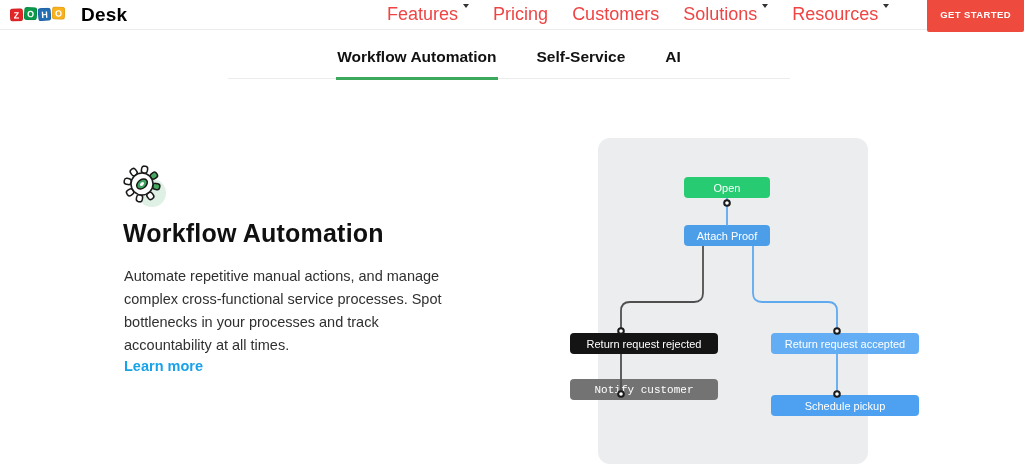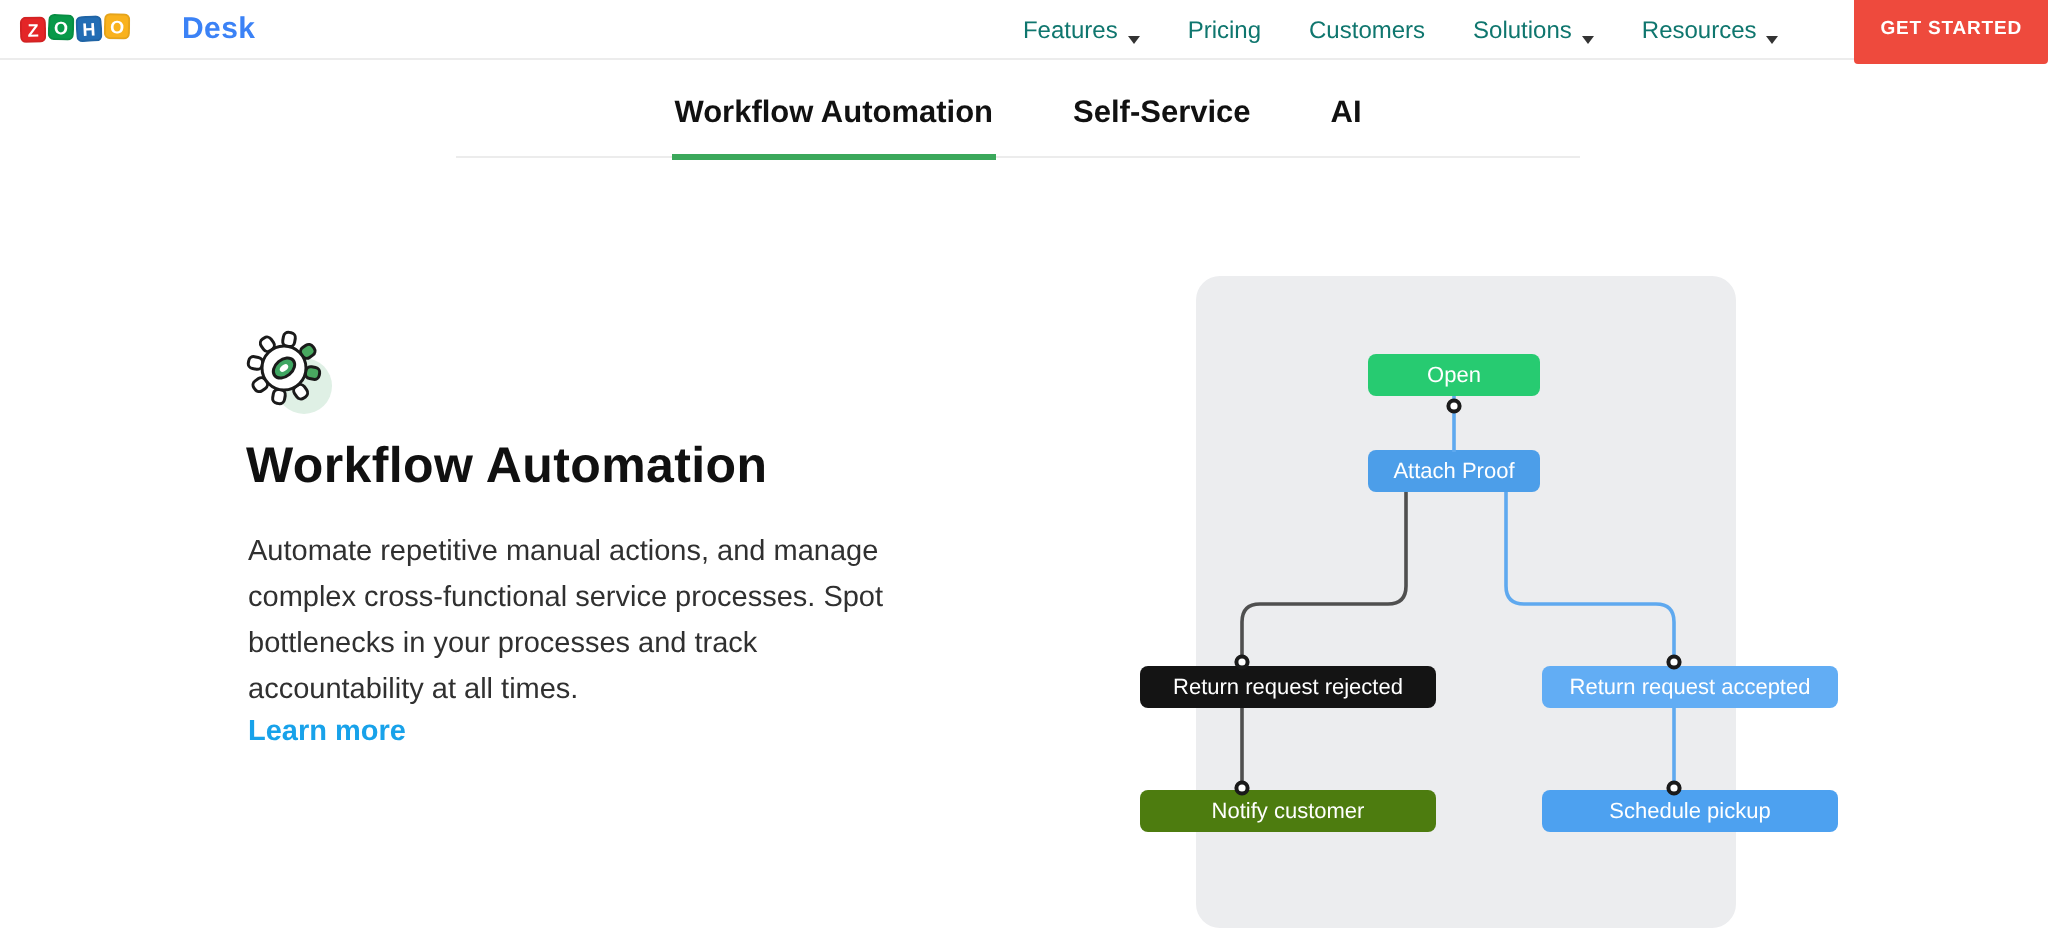--- a/index.html
+++ b/index.html
@@ -9,24 +9,24 @@
   
   .header { position:absolute; left:0; top:0; width:1024px; height:30px; background:#fff;
             border-bottom:1px solid #ececec; display:flex; align-items:center; padding-left:10px; }
   .logo { display:flex; align-items:center; cursor:pointer; }
   .logo-letters { display:flex; gap:1px; transform:rotate(-1deg); }
   .logo-letter { width:13px; height:13px; border-radius:3px; color:#fff; font-size:9px; font-weight:bold;
                  display:flex; align-items:center; justify-content:center; border:1px solid rgba(0,0,0,.08); }
   .logo-letter:nth-child(2){ transform:rotate(3deg) translateY(-1px); }
   .logo-letter:nth-child(3){ transform:rotate(-2deg); }
   .logo-letter:nth-child(4){ transform:rotate(2deg) translateY(-1px); }
-  .logo-product { font-size:15px; font-weight:bold; color:#3b82f6; margin-left:26px; letter-spacing:.2px; }
+  .logo-product { font-size:19px; font-weight:bold; color:#000000; margin-left:16px; letter-spacing:.2px; }
 
   .topnav { margin-left:auto; display:flex; align-items:center; gap:24px; }
-  .topnav-item { font-size:12px; color:#0f766e; display:flex; align-items:flex-end; gap:5px; cursor:pointer; white-space:nowrap; }
+  .topnav-item { font-size:18px; color:#ef4444; display:flex; align-items:flex-start; gap:5px; cursor:pointer; white-space:nowrap; }
   .caret { width:0; height:0; border-left:3.5px solid transparent; border-right:3.5px solid transparent;
            border-top:4.5px solid #333; display:inline-block; }
   .cta-btn { margin-left:14px; height:34px; padding:0 13px; border:none; border-radius:2px;
              color:#fff; font-size:9.5px; font-weight:bold; letter-spacing:.4px; cursor:pointer;
              font-family:"Liberation Sans", sans-serif; }
 
   
   .tabbar { position:absolute; left:228px; top:42px; width:562px; display:flex; gap:38px;
             justify-content:center; border-bottom:1px solid #ececec; }
   .tab { font-size:15.5px; font-weight:bold; color:#111; padding:6px 1px 11px; cursor:pointer;
@@ -119,21 +119,21 @@
 <h1 class="hero-title">Workflow Automation</h1>
 <p class="hero-desc">Automate repetitive manual actions, and manage complex cross-functional service processes. Spot bottlenecks in your processes and track accountability at all times.</p>
 <a class="hero-link" style="color: rgb(24, 162, 234);">Learn more</a>
 
 <div class="panel" style="background-color: rgb(236, 237, 239);"></div>
 
 <div class="fc-node small" style="left: 684px; top: 177px; background-color: rgb(39, 203, 113);">Open</div>
 <div class="fc-node small" style="left: 684px; top: 225px; background-color: rgb(76, 158, 233);">Attach Proof</div>
 <div class="fc-node wide" style="left: 570px; top: 333px; background-color: rgb(20, 20, 20);">Return request rejected</div>
 <div class="fc-node wide" style="left: 771px; top: 333px; background-color: rgb(98, 173, 244);">Return request accepted</div>
-<div class="fc-node wide" style="left: 570px; top: 395px; background-color: #4d7c0f;">Notify customer</div>
+<div class="fc-node wide" style="left: 570px; top: 379px; background-color: #737373; font-family: Liberation Mono, monospace;">Notify customer</div>
 <div class="fc-node wide" style="left: 771px; top: 395px; background-color: rgb(77, 161, 240);">Schedule pickup</div>
 
 <svg class="fc-svg" viewBox="0 0 1024 475">
 
   <path d="M727,198 L727,226" stroke="#5FA9EF" stroke-width="1.8" fill="none"></path>
   <circle cx="727" cy="203" r="2.8" fill="#fff" stroke="#1a1a1a" stroke-width="2"></circle>
 
   <path d="M703,246 L703,293 Q703,302 694,302 L630,302 Q621,302 621,311 L621,328" stroke="#4f4f4f" stroke-width="1.8" fill="none"></path>
   <circle cx="621" cy="331" r="2.8" fill="#fff" stroke="#1a1a1a" stroke-width="2"></circle>
 

